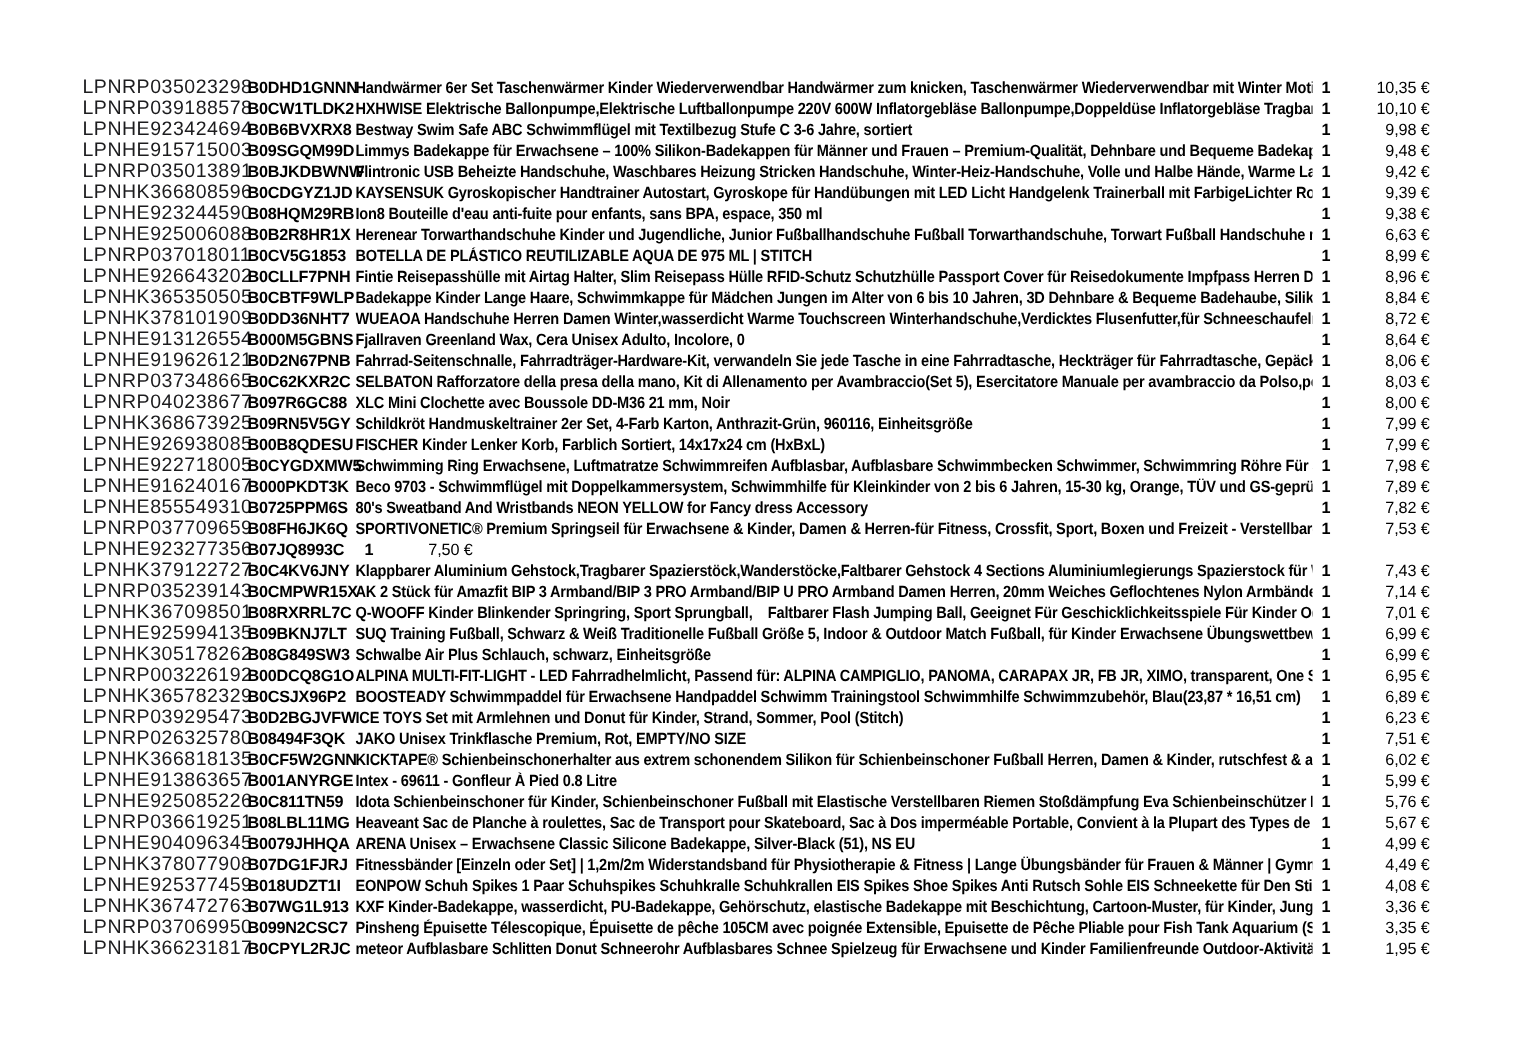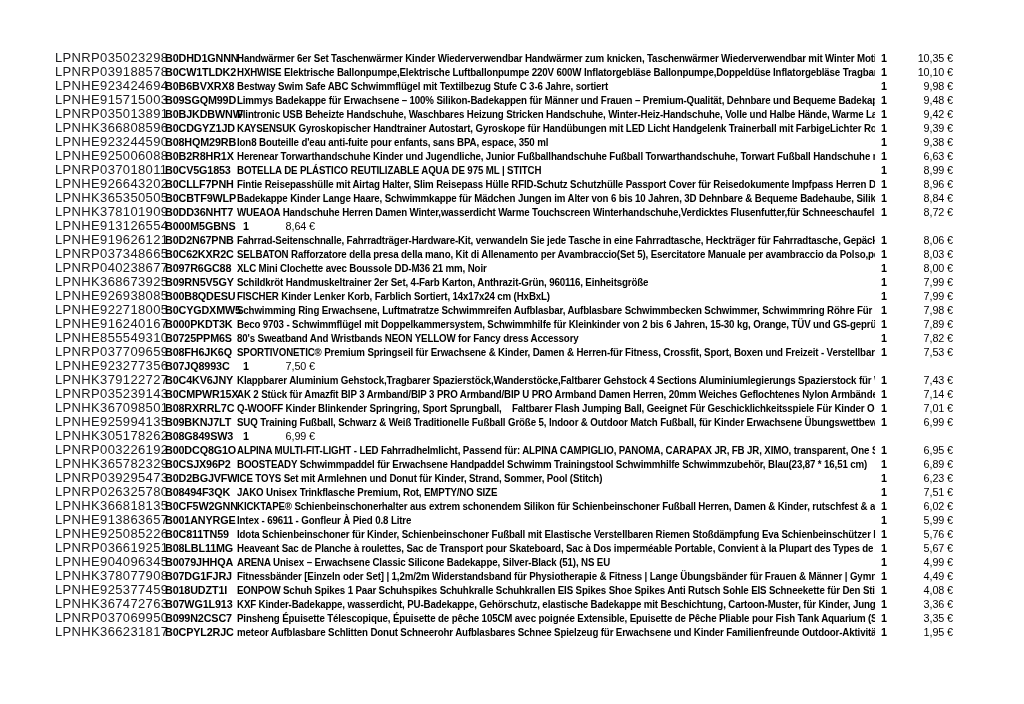--- a/index.html
+++ b/index.html
@@ -136,20 +136,21 @@
     <span class="lpn">LPNHK378101909</span>
     <span class="asin">B0DD36NHT7</span>
     <span class="desc"><span class="desc-inner">WUEAOA Handschuhe Herren Damen Winter,wasserdicht Warme Touchscreen Winterhandschuhe,Verdicktes Flusenfutter,für Schneeschaufeln,Radfahren</span></span>
     <span class="qty">1</span>
     <span class="price">8,72 €</span>
   </div>
 
   <div class="row">
     <span class="lpn">LPNHE913126554</span>
     <span class="asin">B000M5GBNS</span>
+    <span class="desc"><span class="desc-inner">Fjallraven Greenland Wax, Cera Unisex Adulto, Incolore, 0</span></span>
     <span class="qty">1</span>
     <span class="price">8,64 €</span>
   </div>
 
   <div class="row">
     <span class="lpn">LPNHE919626121</span>
     <span class="asin">B0D2N67PNB</span>
     <span class="desc"><span class="desc-inner">Fahrrad-Seitenschnalle, Fahrradträger-Hardware-Kit, verwandeln Sie jede Tasche in eine Fahrradtasche, Heckträger für Fahrradtasche, Gepäckträgertas</span></span>
     <span class="qty">1</span>
     <span class="price">8,06 €</span>
@@ -254,20 +255,21 @@
     <span class="lpn">LPNHE925994135</span>
     <span class="asin">B09BKNJ7LT</span>
     <span class="desc"><span class="desc-inner">SUQ Training Fußball, Schwarz &amp; Weiß Traditionelle Fußball Größe 5, Indoor &amp; Outdoor Match Fußball, für Kinder Erwachsene Übungswettbewerbe, Unterha</span></span>
     <span class="qty">1</span>
     <span class="price">6,99 €</span>
   </div>
 
   <div class="row">
     <span class="lpn">LPNHK305178262</span>
     <span class="asin">B08G849SW3</span>
+    <span class="desc"><span class="desc-inner">Schwalbe Air Plus Schlauch, schwarz, Einheitsgröße</span></span>
     <span class="qty">1</span>
     <span class="price">6,99 €</span>
   </div>
 
   <div class="row">
     <span class="lpn">LPNRP003226192</span>
     <span class="asin">B00DCQ8G1O</span>
     <span class="desc"><span class="desc-inner">ALPINA MULTI-FIT-LIGHT - LED Fahrradhelmlicht, Passend für: ALPINA CAMPIGLIO, PANOMA, CARAPAX JR, FB JR, XIMO, transparent, One Size, durchsichtig</span></span>
     <span class="qty">1</span>
     <span class="price">6,95 €</span>

